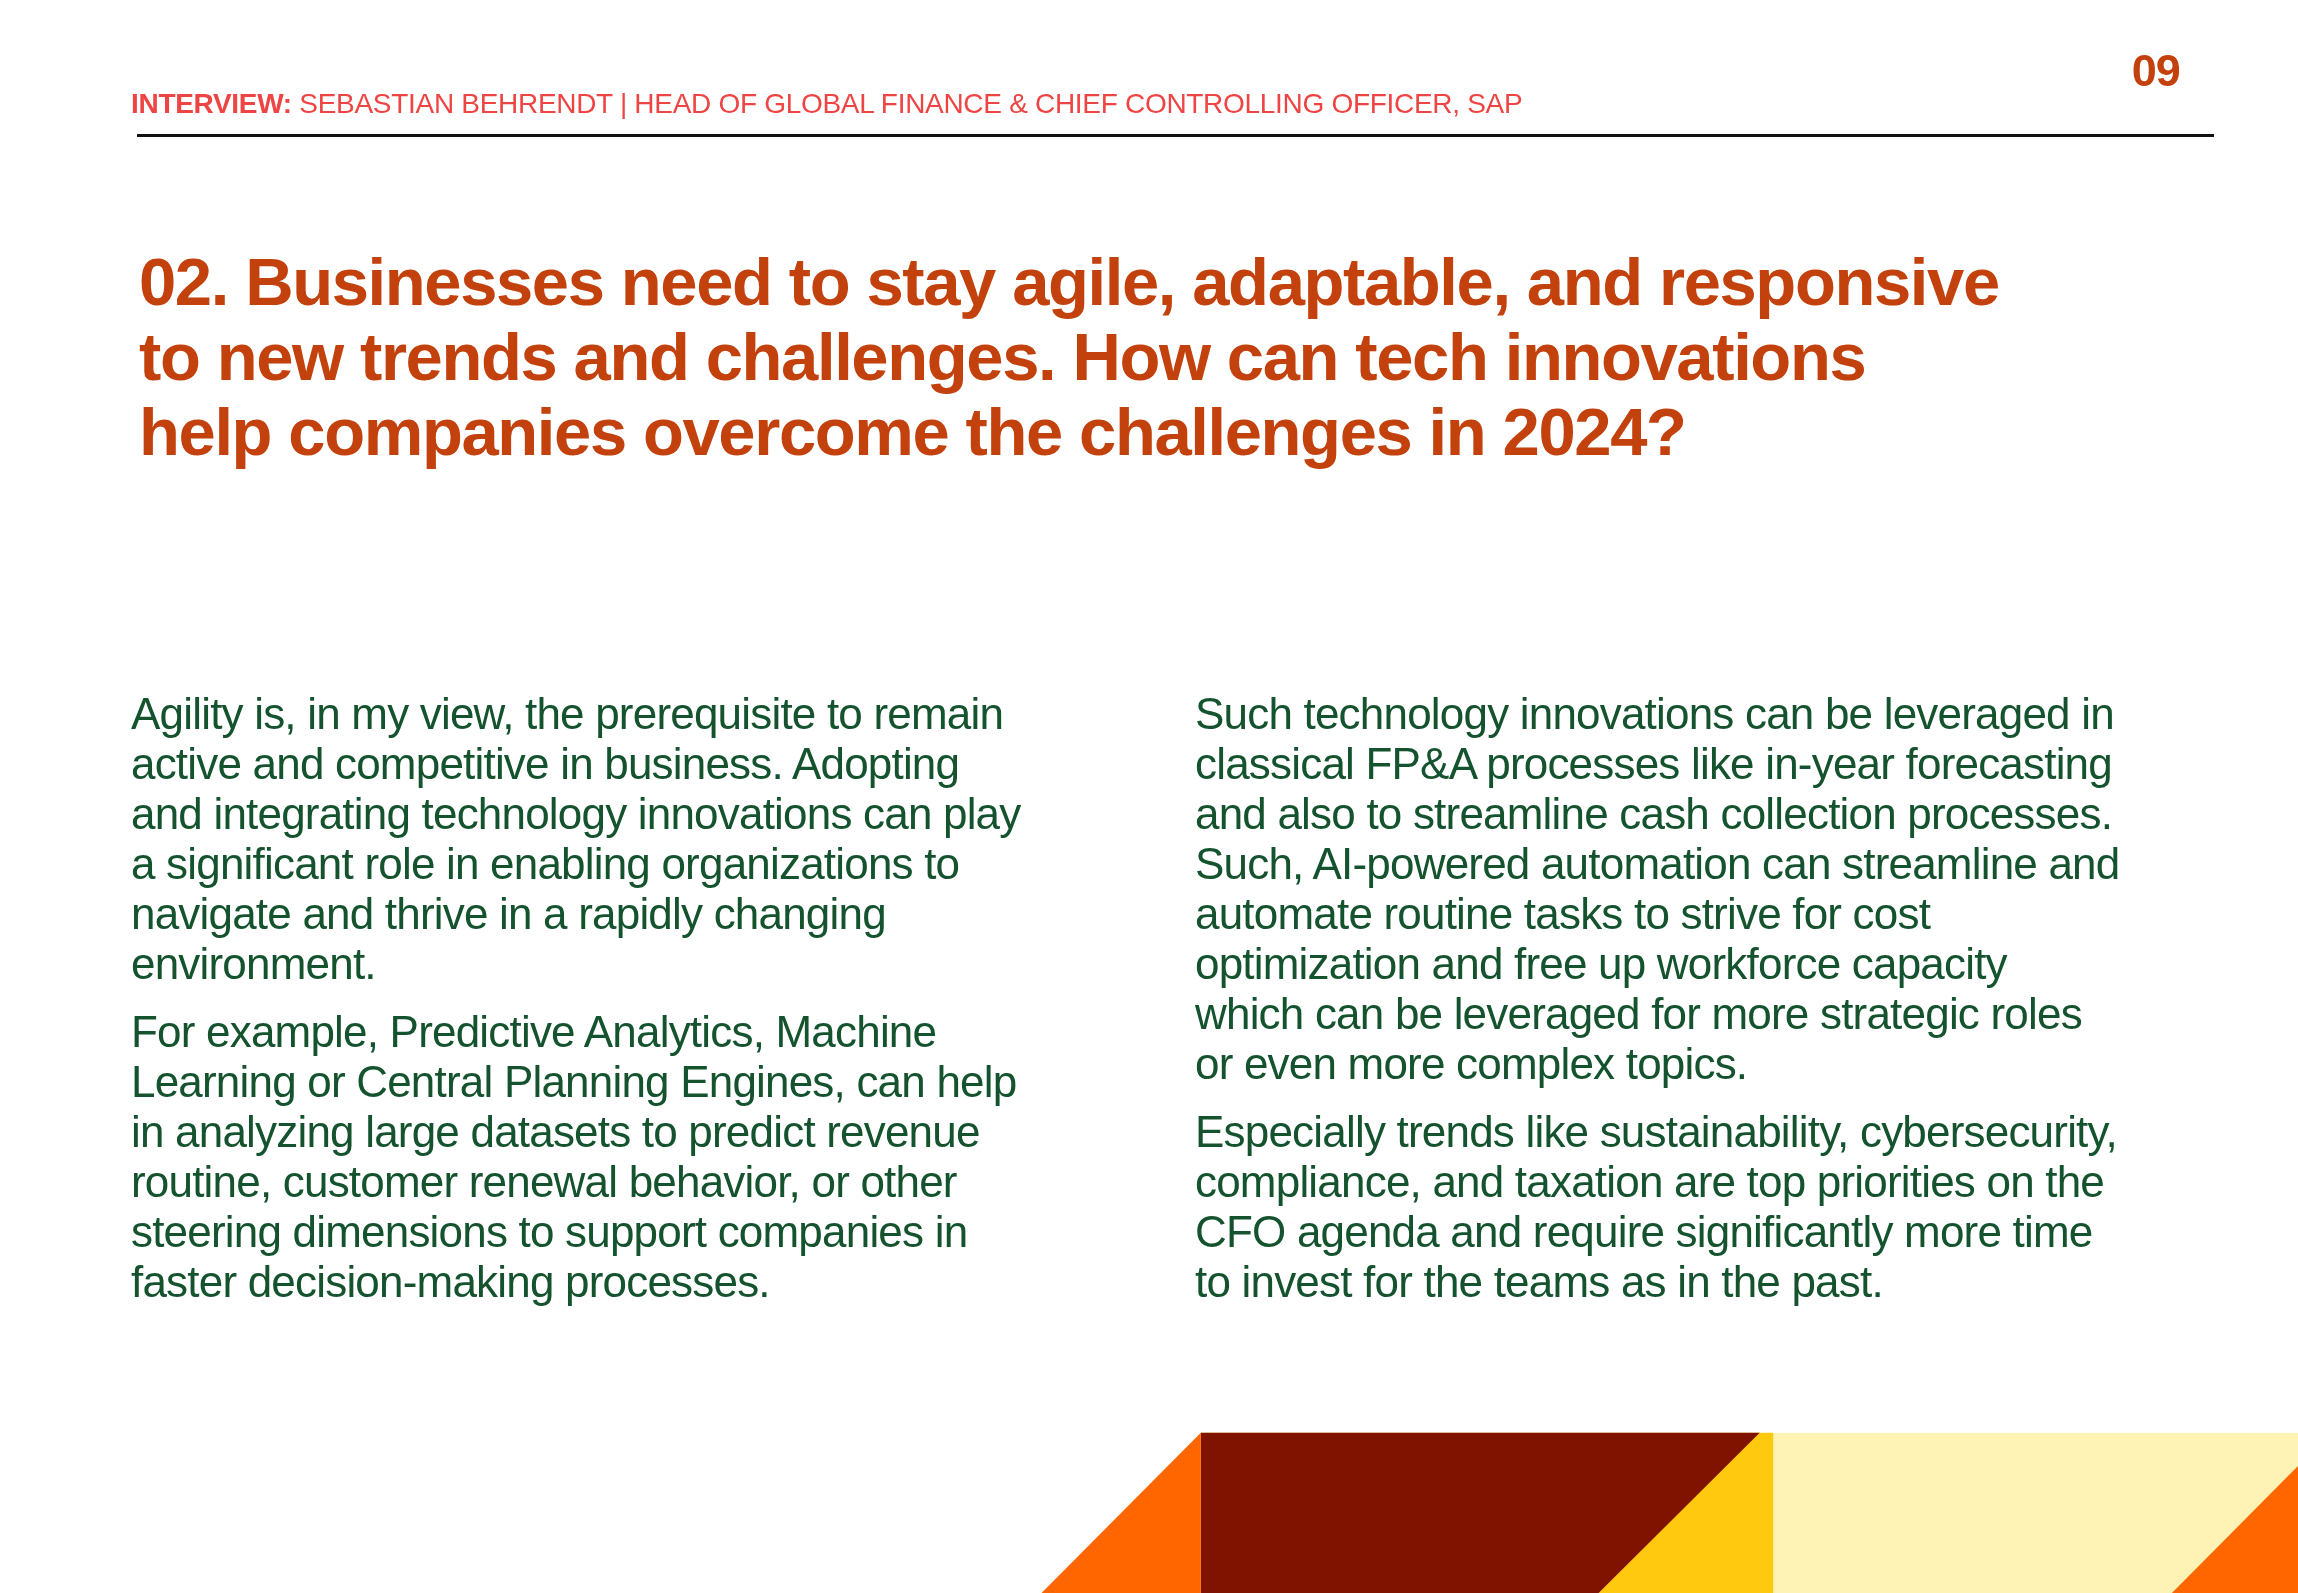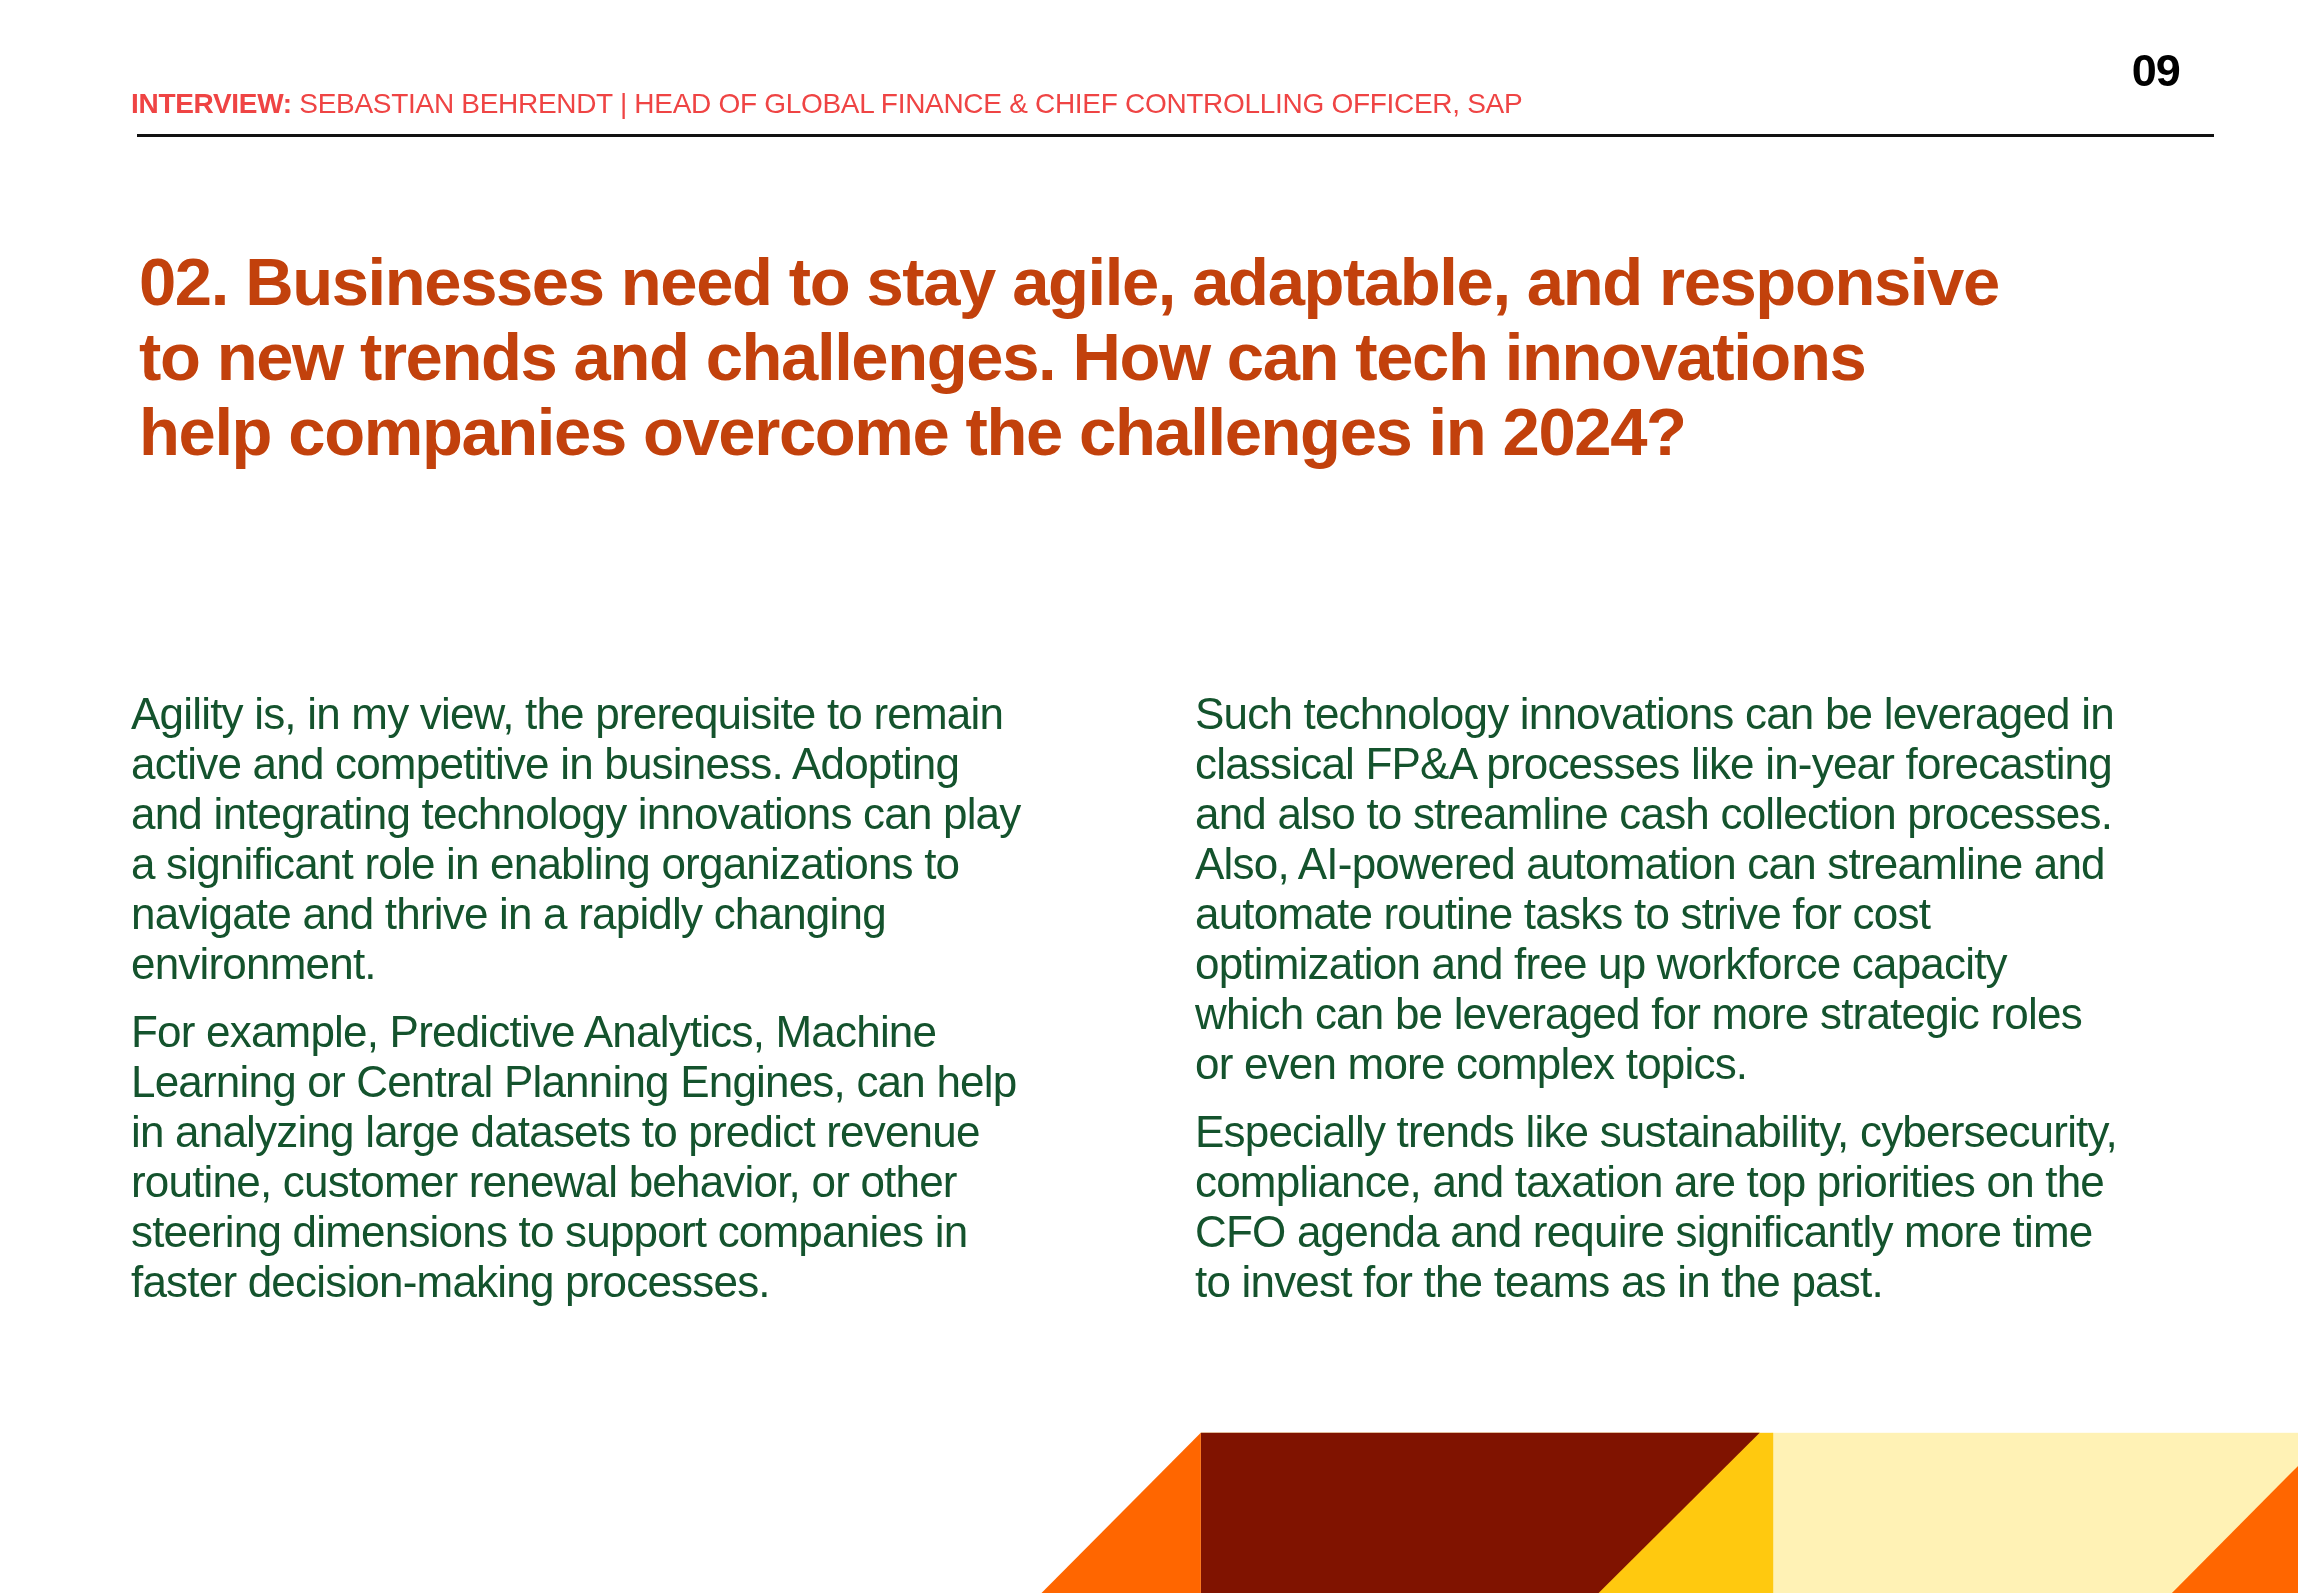--- a/index.html
+++ b/index.html
@@ -26,21 +26,21 @@
     }
     .header .label {
       font-weight: bold;
     }
     .page-number {
       position: absolute;
       right: 119px;
       top: 45px;
       font-size: 45px;
       font-weight: bold;
-      color: #000000;
+      color: #c2410c;
       letter-spacing: -0.9px;
     }
     .header-rule {
       position: absolute;
       left: 137px;
       top: 134px;
       width: 2077px;
       height: 2.7px;
       background: #111111;
     }
@@ -116,21 +116,21 @@
     <span class="line">steering dimensions to support companies in</span>
     <span class="line">faster decision-making processes.</span>
   </p>
 </div>
 
 <div class="column right">
   <p>
     <span class="line">Such technology innovations can be leveraged in</span>
     <span class="line">classical FP&amp;A processes like in-year forecasting</span>
     <span class="line">and also to streamline cash collection processes.</span>
-    <span class="line">Also, AI-powered automation can streamline and</span>
+    <span class="line">Such, AI-powered automation can streamline and</span>
     <span class="line">automate routine tasks to strive for cost</span>
     <span class="line">optimization and free up workforce capacity</span>
     <span class="line">which can be leveraged for more strategic roles</span>
     <span class="line">or even more complex topics.</span>
   </p>
   <p>
     <span class="line">Especially trends like sustainability, cybersecurity,</span>
     <span class="line">compliance, and taxation are top priorities on the</span>
     <span class="line">CFO agenda and require significantly more time</span>
     <span class="line">to invest for the teams as in the past.</span>

